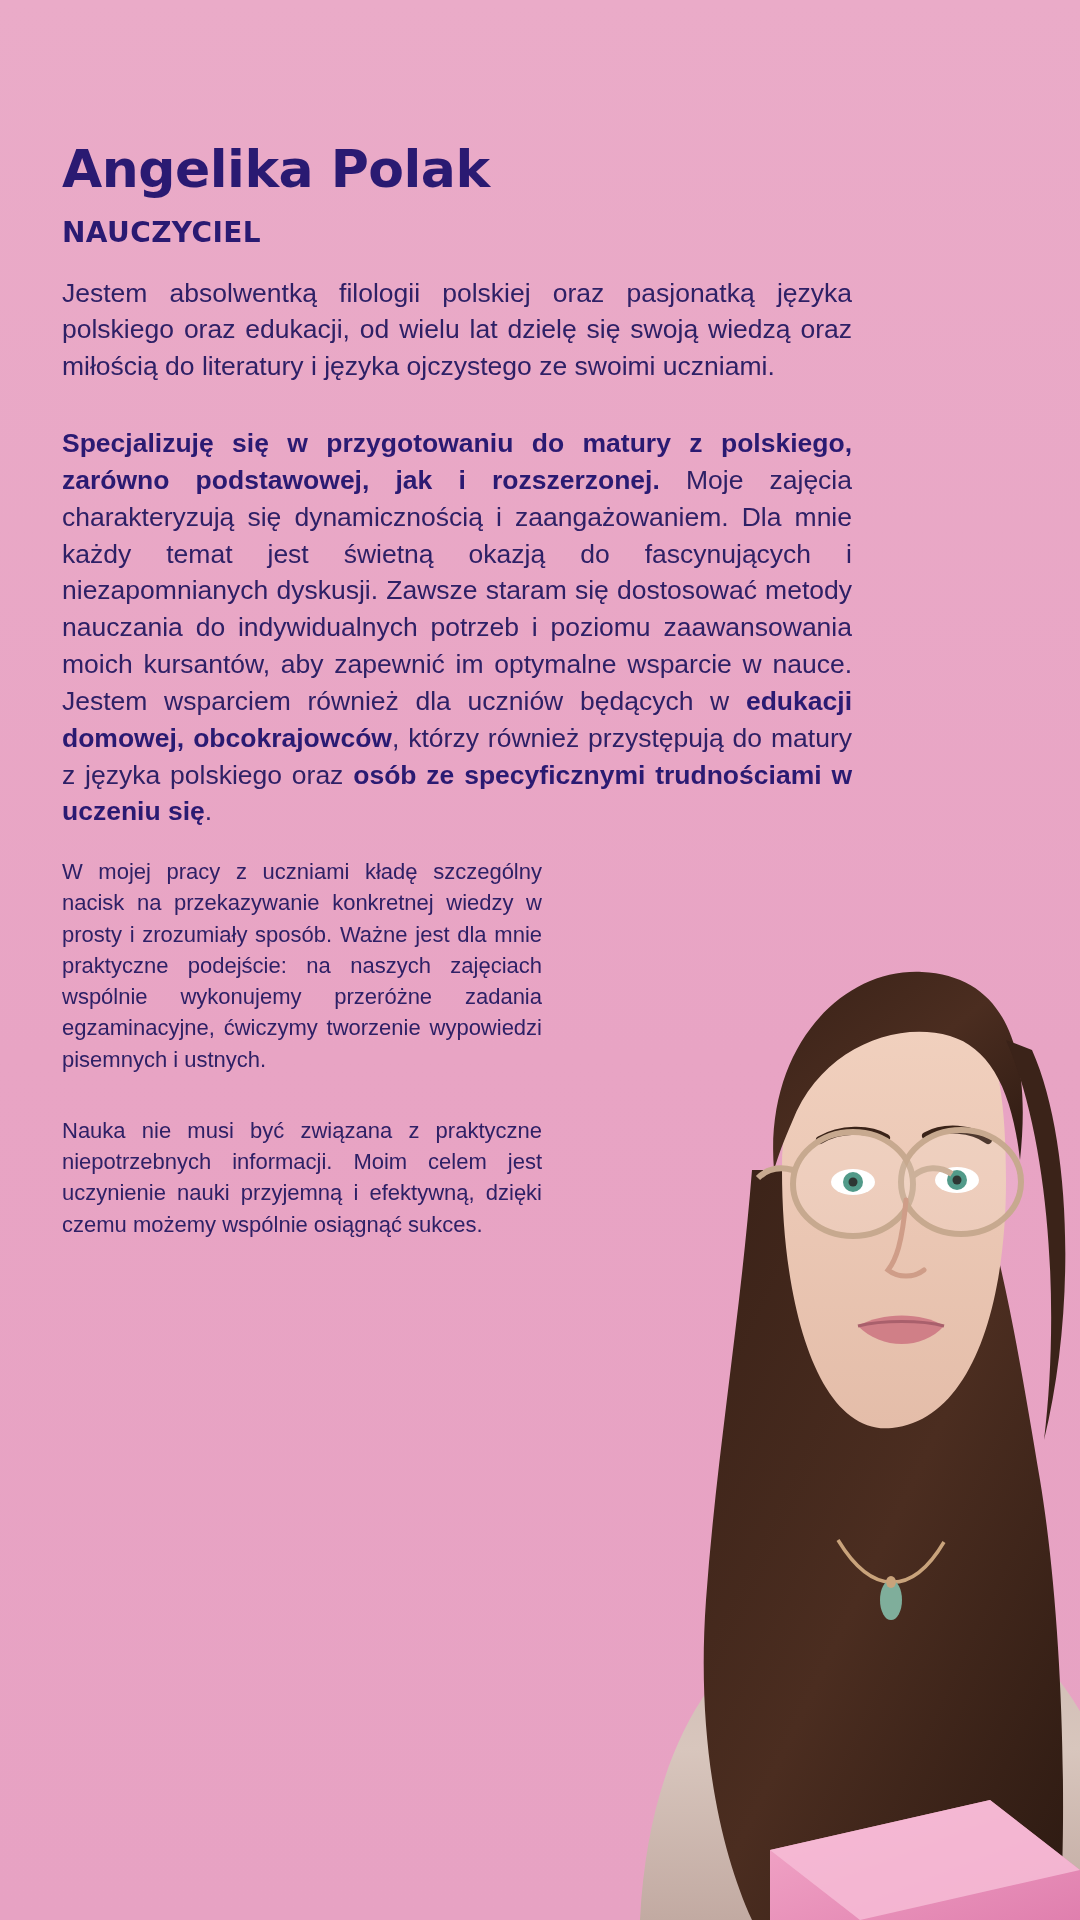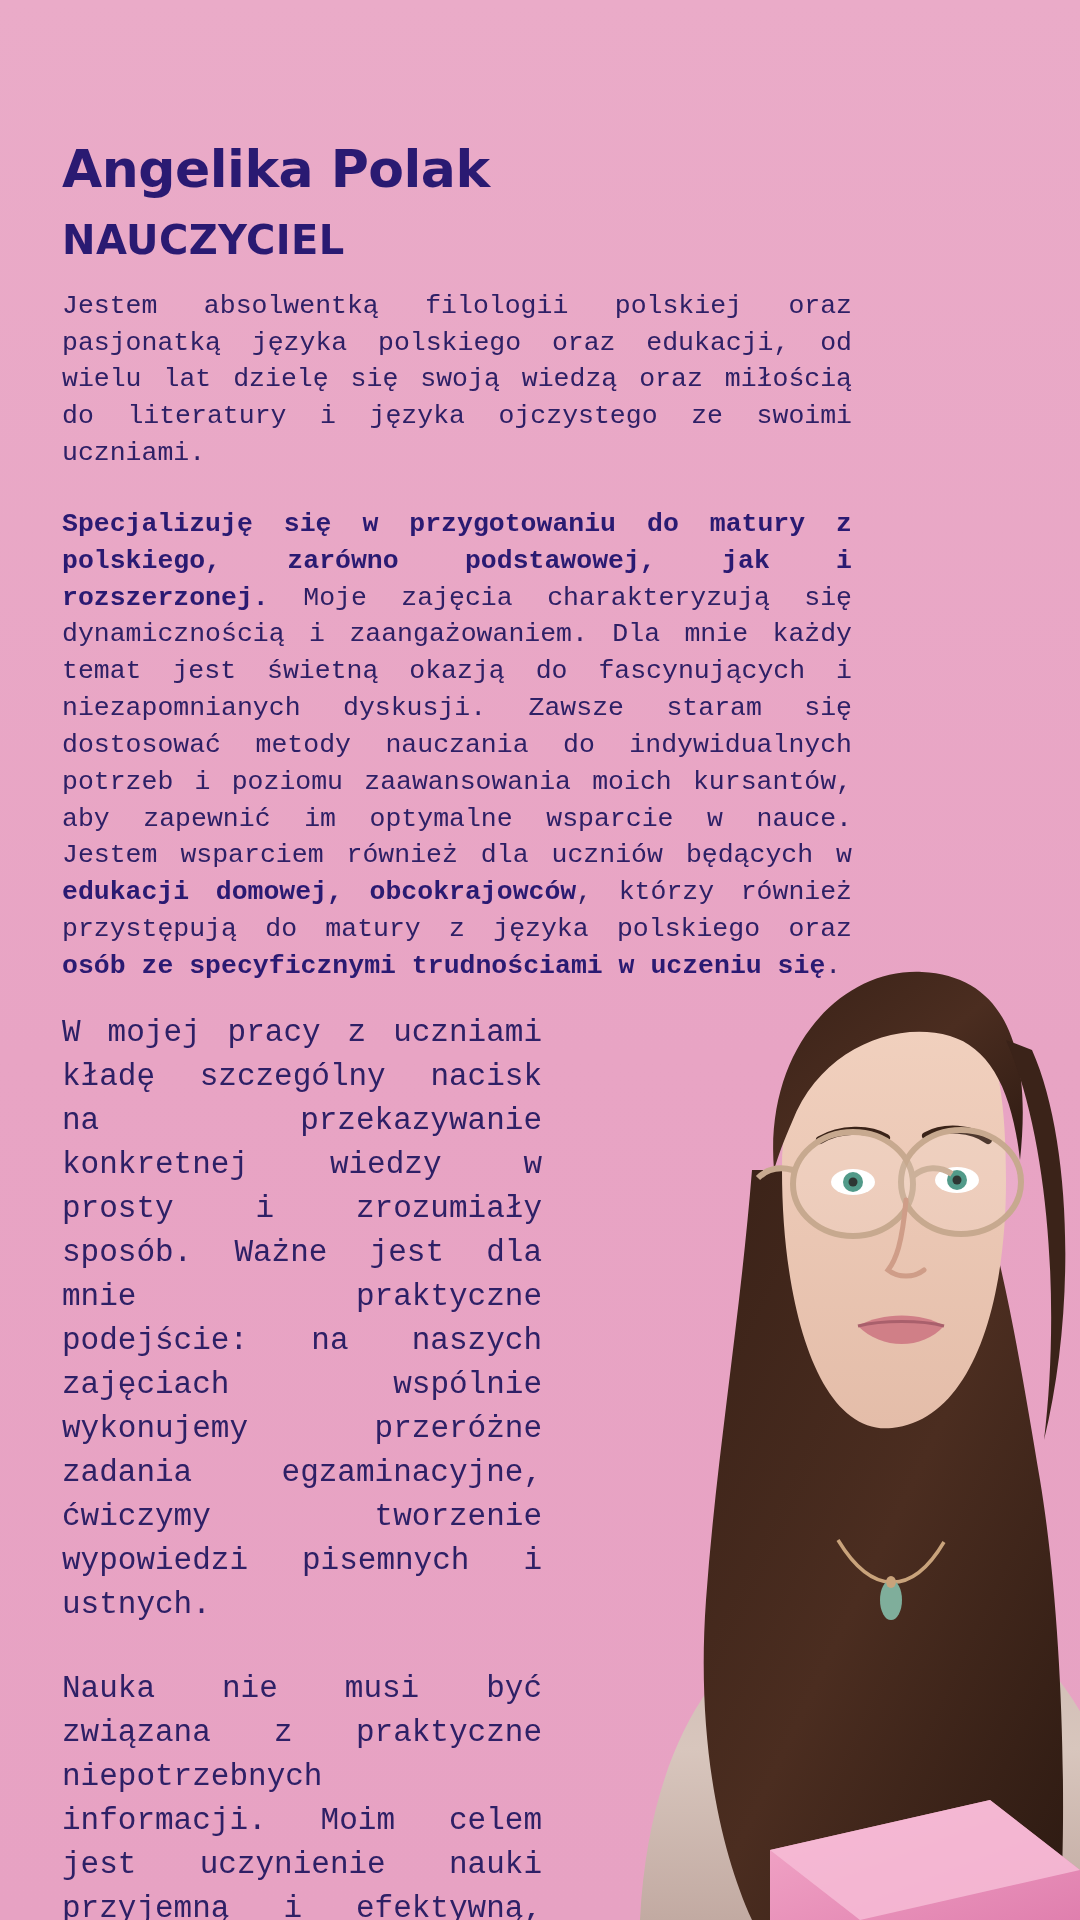--- a/index.html
+++ b/index.html
@@ -53,48 +53,48 @@
     font-size: 52px;
     letter-spacing: -0.5px;
     color: #2a1a72;
     margin: 0 0 4px 0;
     line-height: 1.15;
   }
 
   .role {
     font-family: "DejaVu Sans", sans-serif;
     font-weight: bold;
-    font-size: 40px;
+    font-size: 28px;
     letter-spacing: 0.4px;
     color: #2a1a72;
     margin: 18px 0 26px 0;
     line-height: 1.1;
   }
 
   p.para {
     color: #2e2066;
     font-size: 26.5px;
     line-height: 1.39;
     text-align: justify;
-    margin: 0 0 26px 0;
-    font-family: Liberation Mono, monospace;
+    margin: 6px 0 26px 0;
+    font-family: Liberation Sans, sans-serif;
   }
 
   .para b, .para strong {
     font-weight: bold;
     color: #2a1a72;
   }
 
   
   .block-intro { width: 790px; }
   .block-spec  { width: 790px; }
   .block-narrow { width: 480px; }
 
   .block-narrow p.para {
-    font-size: 31px;
+    font-size: 22px;
     line-height: 1.42;
     margin-bottom: 40px;
   }
 
   .spacer-sm { height: 8px; }
 </style>
 </head>
 <body>
 
 <div class="page">

